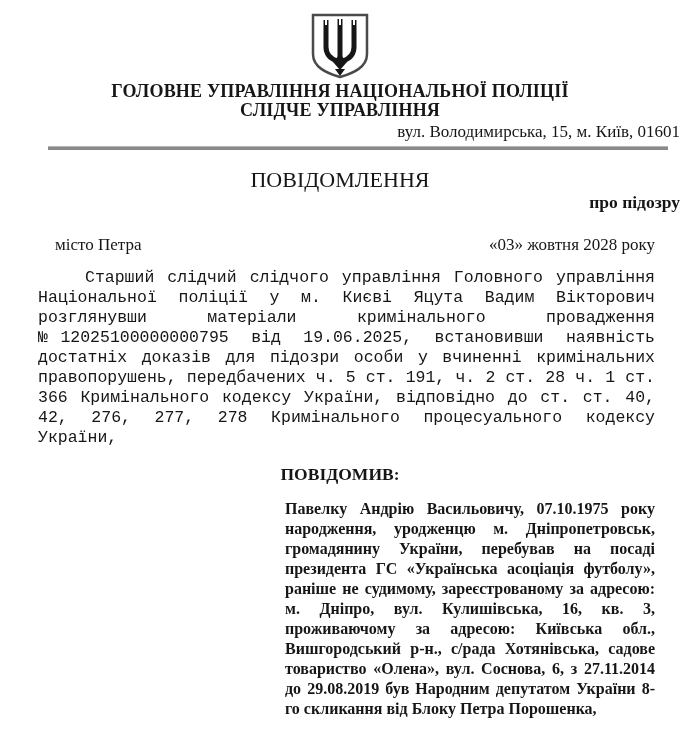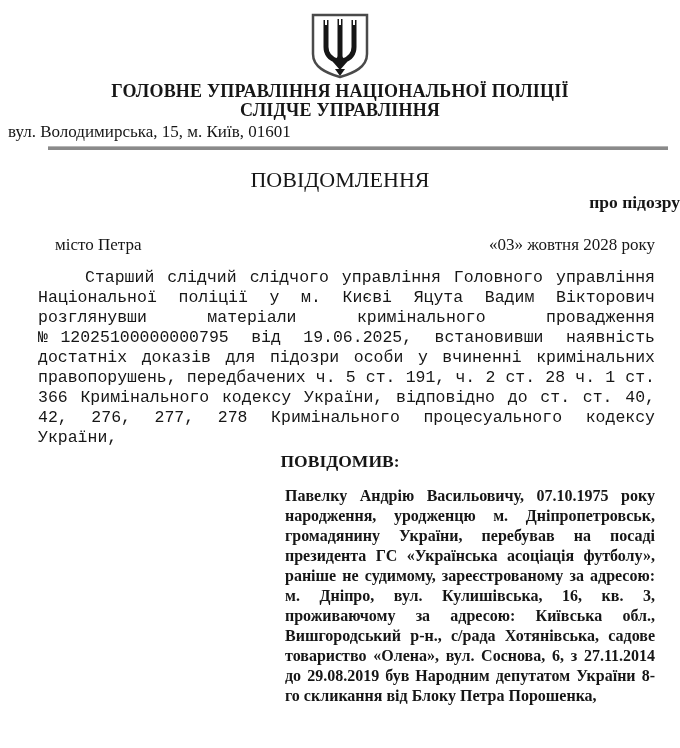--- a/index.html
+++ b/index.html
@@ -10,21 +10,21 @@
     -webkit-font-smoothing:antialiased;
   }
   .page{position:relative;width:680px;height:748px;background:#ffffff;}
 
   
   .emblem{display:block;margin:12px auto 2px auto;}
   .org-line{
     text-align:center;font-weight:bold;font-size:18px;line-height:19px;
     letter-spacing:0.2px;
   }
-  .address-line{text-align:left;font-size:17px;line-height:19px;margin-top:2px;padding-left:8px;}
+  .address-line{text-align:right;font-size:17px;line-height:19px;margin-top:2px;}
   .divider{
     height:4px;background:#8a8a8a;border-top:1px solid #b5b5b5;
     margin:5px 12px 0 48px;width:620px;box-sizing:border-box;
   }
 
   
   .title-block{margin-top:18px;text-align:center;}
   .doc-title{font-weight:normal;font-size:22px;line-height:23px;}
   .doc-subtitle{font-weight:bold;font-size:17.5px;line-height:23px;text-align:right;}
 
@@ -36,21 +36,21 @@
 
   
   .intro{
     margin:12px 25px 0 38px;
     font-size:16.5px;line-height:20px;
     text-align:justify;text-indent:47px;font-family:Liberation Mono, monospace;
   }
 
   
   .notified{
-    margin-top:2px;text-align:center;
+    margin-top:15px;text-align:center;
     font-weight:bold;font-size:17.5px;line-height:22px;
   }
 
   
   .suspect{
     margin:14px 25px 0 285px;
     font-weight:bold;font-size:16px;line-height:20px;
     text-align:justify;
   }
 </style>

